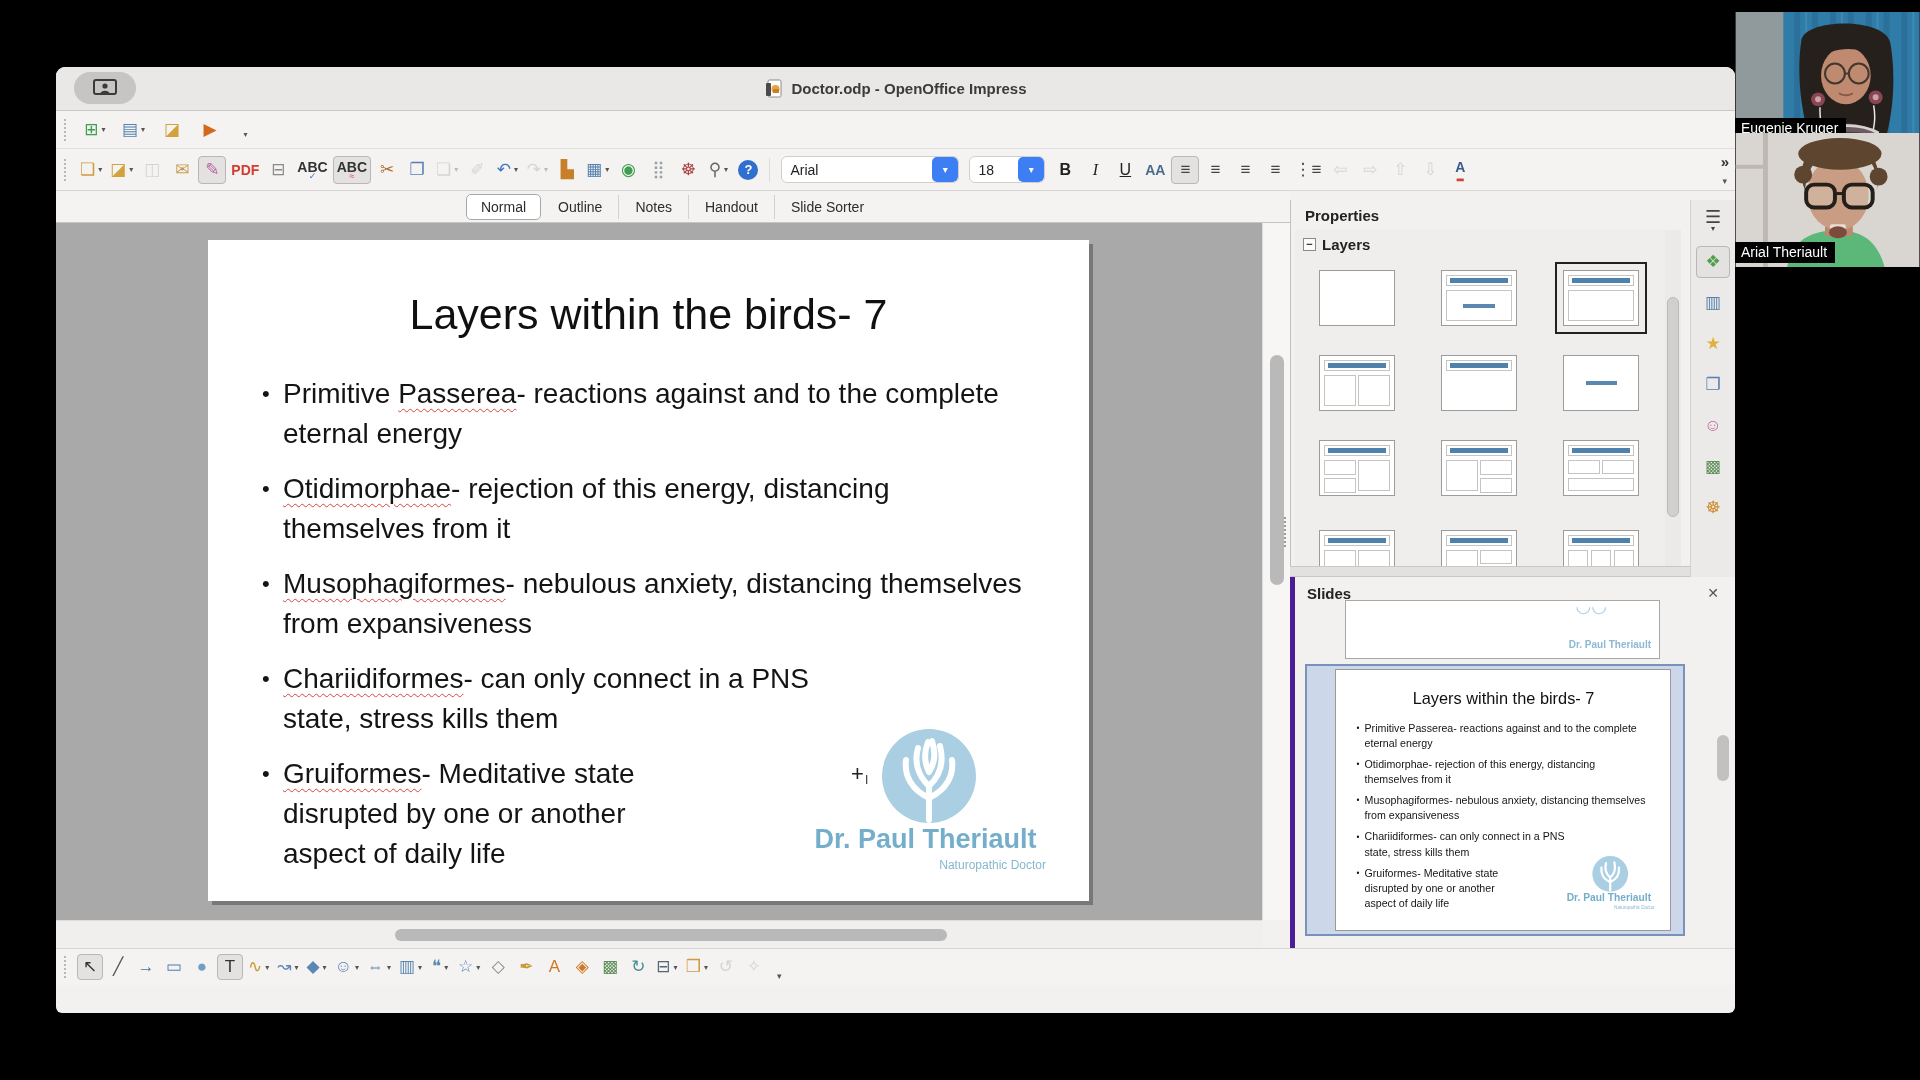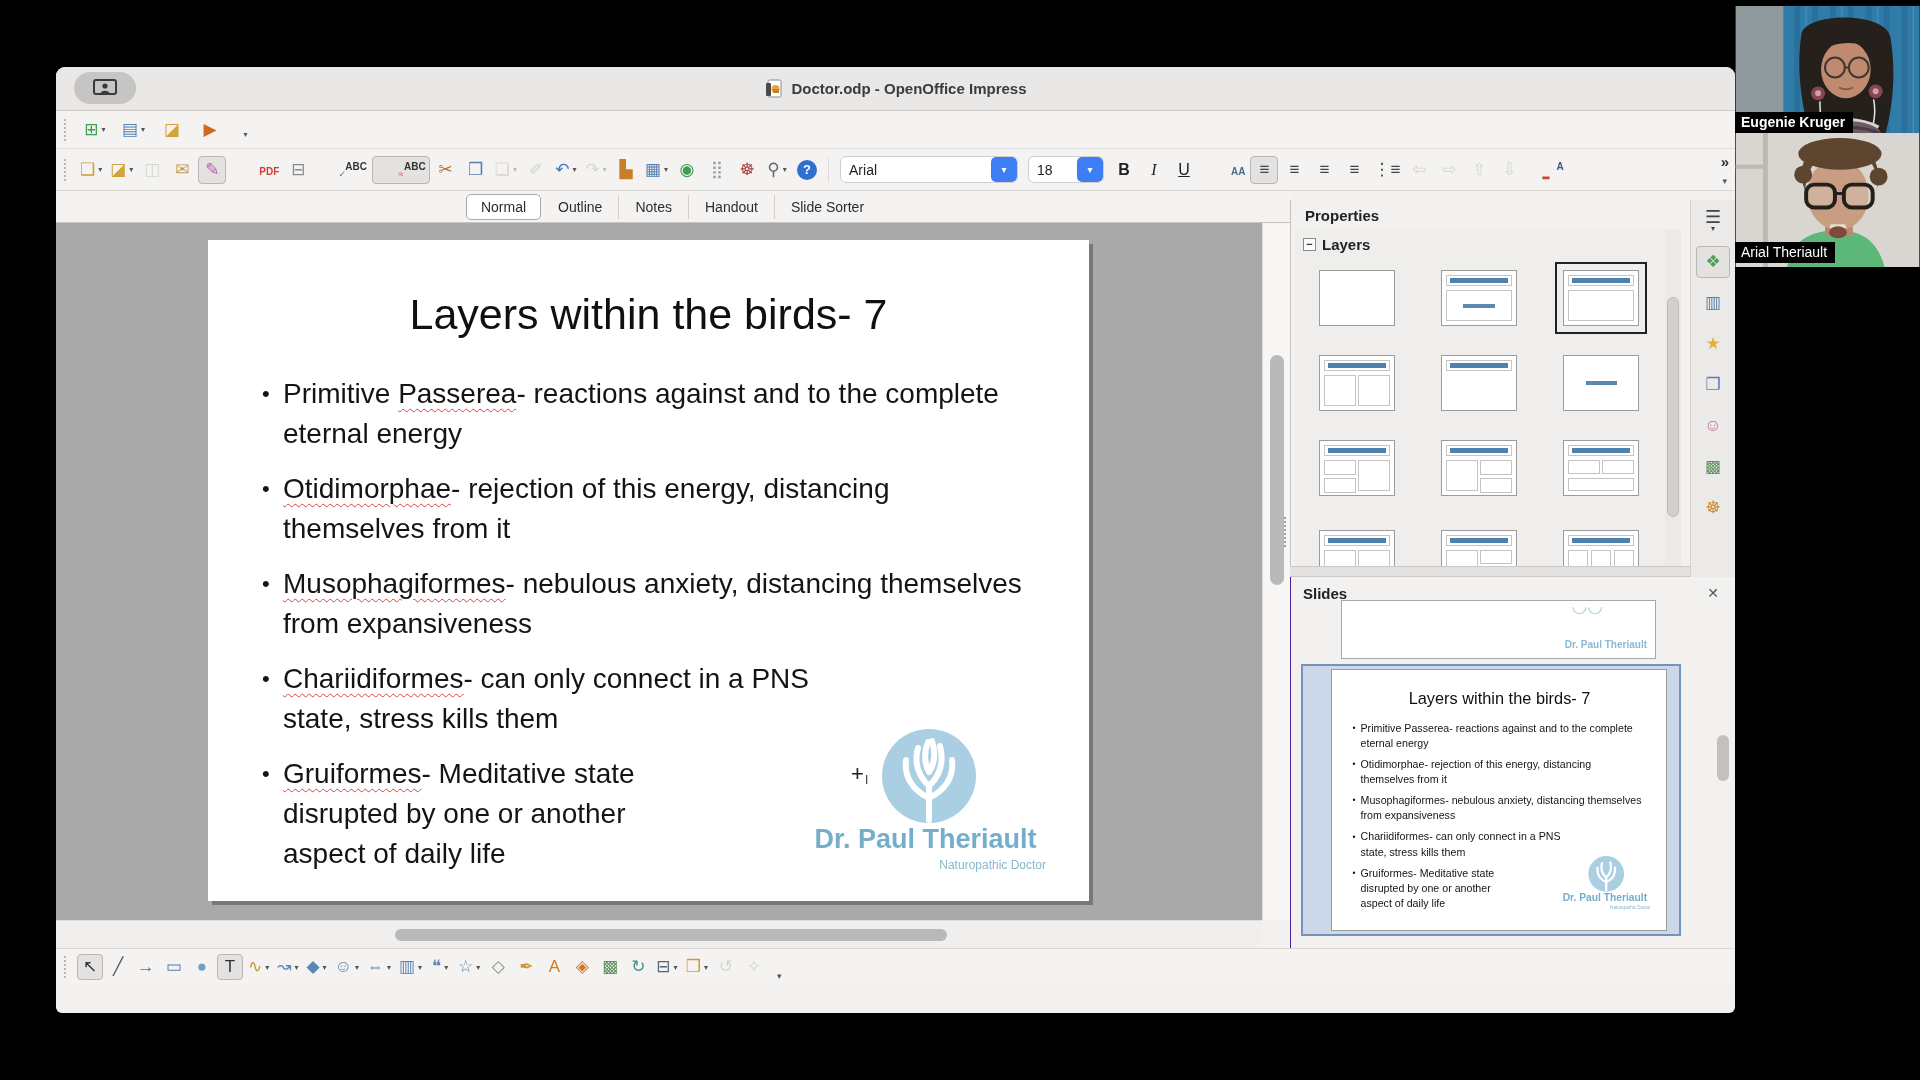--- a/index.html
+++ b/index.html
@@ -23,21 +23,21 @@
   .toolbar { position:absolute; left:0; width:100%; background:#f4f3f1;
              display:flex; align-items:center; padding-left:8px; }
   #tb1 { top:44px; height:38px; border-bottom:1px solid #e0dfdd; gap:6px; }
   #tb2 { top:82px; height:42px; border-bottom:1px solid #d8d7d5; gap:2px; }
   .handle { width:5px; height:22px; border-left:2px dotted #b9b8b6; margin-right:6px; }
   .sep { width:1px; height:24px; background:#dddcda; margin:0 5px; }
 
   .tb { min-width:28px; height:28px; padding:0 3px; display:flex; align-items:center;
         justify-content:center; border-radius:4px; position:relative; cursor:default; }
   .tb .g { font-size:17px; line-height:1; }
-  .tb .g.txt { font-size:10px; font-weight:bold; letter-spacing:0;margin-left:28px; }
+  .tb .g.txt { font-size:14px; font-weight:bold; letter-spacing:0; }
   .tb .sub { font-size:9px; line-height:5px; display:block; }
   .tb .dd { font-size:8px; color:#555; margin-left:3px; }
   .tb.dis { opacity:.35; }
   .tb.act { background:#e4e2e0; border:1px solid #b9b7b5; }
   .tb .g.bold { font-weight:bold; font-size:16px; }
   .tb .g.ital { font-style:italic; font-size:16px; font-family:"Liberation Serif",serif; }
   .tb .g.und  { text-decoration:underline; font-size:16px; }
   .tb .g.round { background:#2f6fd0; color:#fff; width:20px; height:20px; border-radius:50%;
                  display:flex; align-items:center; justify-content:center;
                  font-size:13px; font-weight:bold; }
@@ -121,21 +121,21 @@
                     background:#5a88b0; }
   #lscroll { position:absolute; left:374px; top:30px; width:16px; height:336px; background:#eceae8; }
   #lthumb { position:absolute; left:2px; top:67px; width:12px; height:220px;
             background:#d2d0ce; border-radius:6px; border:1px solid #bcbab8; }
 
   #splitter { position:absolute; left:1234px; top:499px; width:445px; height:11px;
               background:#e3e1df; border-top:1px solid #c9c8c6; border-bottom:1px solid #c9c8c6; }
 
   
   #slidespanel { position:absolute; left:1234px; top:510px; width:445px; height:371px;
-                 background:#f2f1ef; border-left:1px solid #4c1d95; }
+                 background:#f2f1ef; border-left:5px solid #4c1d95; }
   #slides-h { position:absolute; left:12px; top:8px; font-size:15px; font-weight:bold; color:#222; }
   #slides-close { position:absolute; right:16px; top:8px; font-size:14px; color:#555; }
   #thumb11 { position:absolute; left:50px; top:23px; width:315px; height:59px;
              background:#fff; border:1px solid #a8a7a5; overflow:hidden; }
   #thumb11 .mini-logo { position:absolute; right:8px; bottom:8px; font-size:10px;
                         font-weight:bold; color:#8db9d2; }
   #thumb11 .arcs { position:absolute; right:52px; top:-6px; color:#a9cde0; font-size:18px; }
   #frame12 { position:absolute; left:10px; top:87px; width:380px; height:272px;
              background:#ccd8ea; border:2px solid #7593bb; }
   #frame12 .num { position:absolute; left:6px; top:4px; font-size:13px; font-weight:bold; color:#3c3c3c;margin-left:23px; }
@@ -165,21 +165,21 @@
 
   
   #statusbar { position:absolute; left:0; top:918px; width:1679px; height:28px;
                background:#f2f1ef; border-top:1px solid #c9c8c6; font-size:13px; color:#333; }
   #statusbar .fld { position:absolute; top:5px; white-space:nowrap; }
   #statusbar .icn { color:#777; font-size:12px; margin-right:4px; }
   .vsep { position:absolute; top:4px; width:1px; height:19px; background:#d5d4d2; }
 
   
   .vtile { position:absolute; left:1735px; width:185px; overflow:hidden; background:#111; }
-  #tile1 { top:6px; height:131px;font-weight:bold; }
+  #tile1 { top:12px; height:131px; }
   #tile2 { top:133px; height:134px; }
   .vlabel { position:absolute; left:0; bottom:4px; background:#000; color:#fff;
             font-size:14px; padding:2px 8px 3px 6px; white-space:nowrap; }
 </style>
 </head>
 <body>
 
 <div id="window">
 
   <div id="titlebar">

